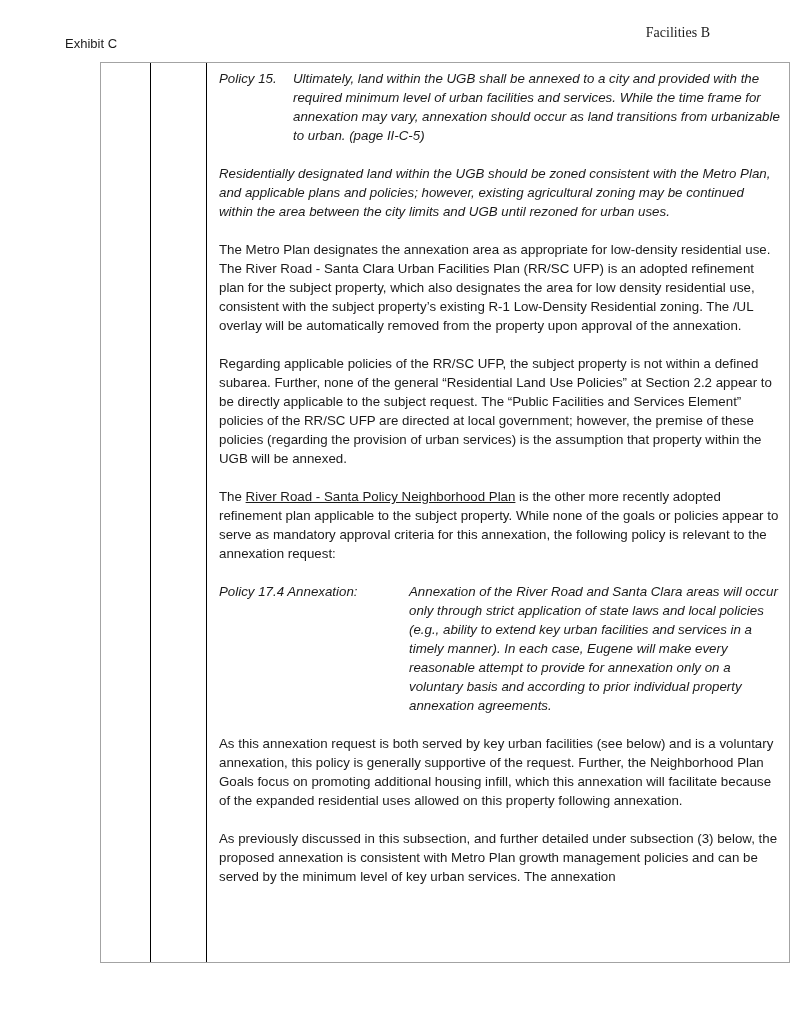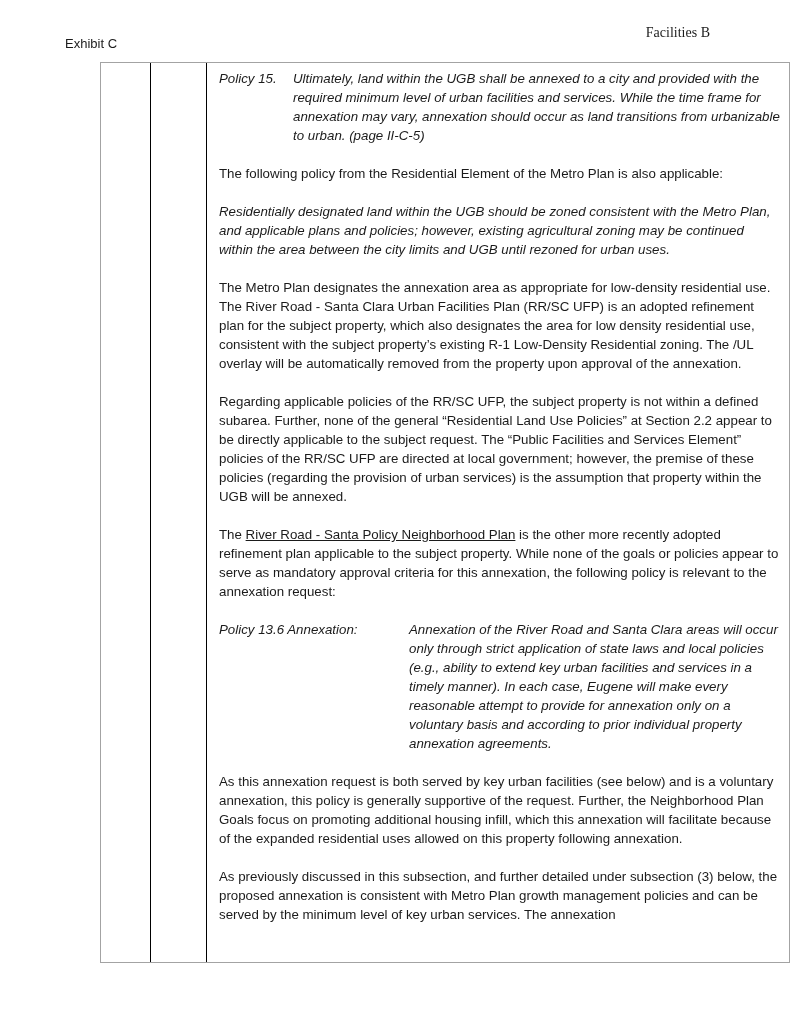--- a/index.html
+++ b/index.html
@@ -86,34 +86,33 @@
   <div class="doc-table">
     <div class="cell cell-1"></div>
     <div class="cell cell-2"></div>
     <div class="cell content-cell">
 
       <div class="policy-block">
         <span class="plabel plabel-15">Policy 15.</span>
         <span class="ptext">Ultimately, land within the UGB shall be annexed to a city and provided with the required minimum level of urban facilities and services. While the time frame for annexation may vary, annexation should occur as land transitions from urbanizable to urban. (page II-C-5)</span>
       </div>
 
-      <p>The following policy from the Residential Element of the Metro Plan is also applicable:</p>
 
       <div class="policy-block">
         <span class="ptext">Residentially designated land within the UGB should be zoned consistent with the Metro Plan, and applicable plans and policies; however, existing agricultural zoning may be continued within the area between the city limits and UGB until rezoned for urban uses.</span>
       </div>
 
       <p>The Metro Plan designates the annexation area as appropriate for low-density residential use. The River Road - Santa Clara Urban Facilities Plan (RR/SC UFP) is an adopted refinement plan for the subject property, which also designates the area for low density residential use, consistent with the subject property’s existing R-1 Low-Density Residential zoning. The /UL overlay will be automatically removed from the property upon approval of the annexation.</p>
 
       <p>Regarding applicable policies of the RR/SC UFP, the subject property is not within a defined subarea. Further, none of the general “Residential Land Use Policies” at Section 2.2 appear to be directly applicable to the subject request. The “Public Facilities and Services Element” policies of the RR/SC UFP are directed at local government; however, the premise of these policies (regarding the provision of urban services) is the assumption that property within the UGB will be annexed.</p>
 
       <p><span>The </span><span class="underline">River Road - Santa Policy Neighborhood Plan</span><span> is the other more recently adopted refinement plan applicable to the subject property. While none of the goals or policies appear to serve as mandatory approval criteria for this annexation, the following policy is relevant to the annexation request:</span></p>
 
       <div class="policy-block">
-        <span class="plabel plabel-174">Policy 13.6 Annexation:</span>
+        <span class="plabel plabel-174">Policy 17.4 Annexation:</span>
         <span class="ptext">Annexation of the River Road and Santa Clara areas will occur only through strict application of state laws and local policies (e.g., ability to extend key urban facilities and services in a timely manner).  In each case, Eugene will make every reasonable attempt to provide for annexation only on a voluntary basis and according to prior individual property annexation agreements.</span>
       </div>
 
       <p>As this annexation request is both served by key urban facilities (see below) and is a voluntary annexation, this policy is generally supportive of the request. Further, the Neighborhood Plan Goals focus on promoting additional housing infill, which this annexation will facilitate because of the expanded residential uses allowed on this property following annexation.</p>
 
       <p class="last">As previously discussed in this subsection, and further detailed under subsection (3) below, the proposed annexation is consistent with Metro Plan growth management policies and can be served by the minimum level of key urban services. The annexation</p>
 
     </div>
   </div>
 

